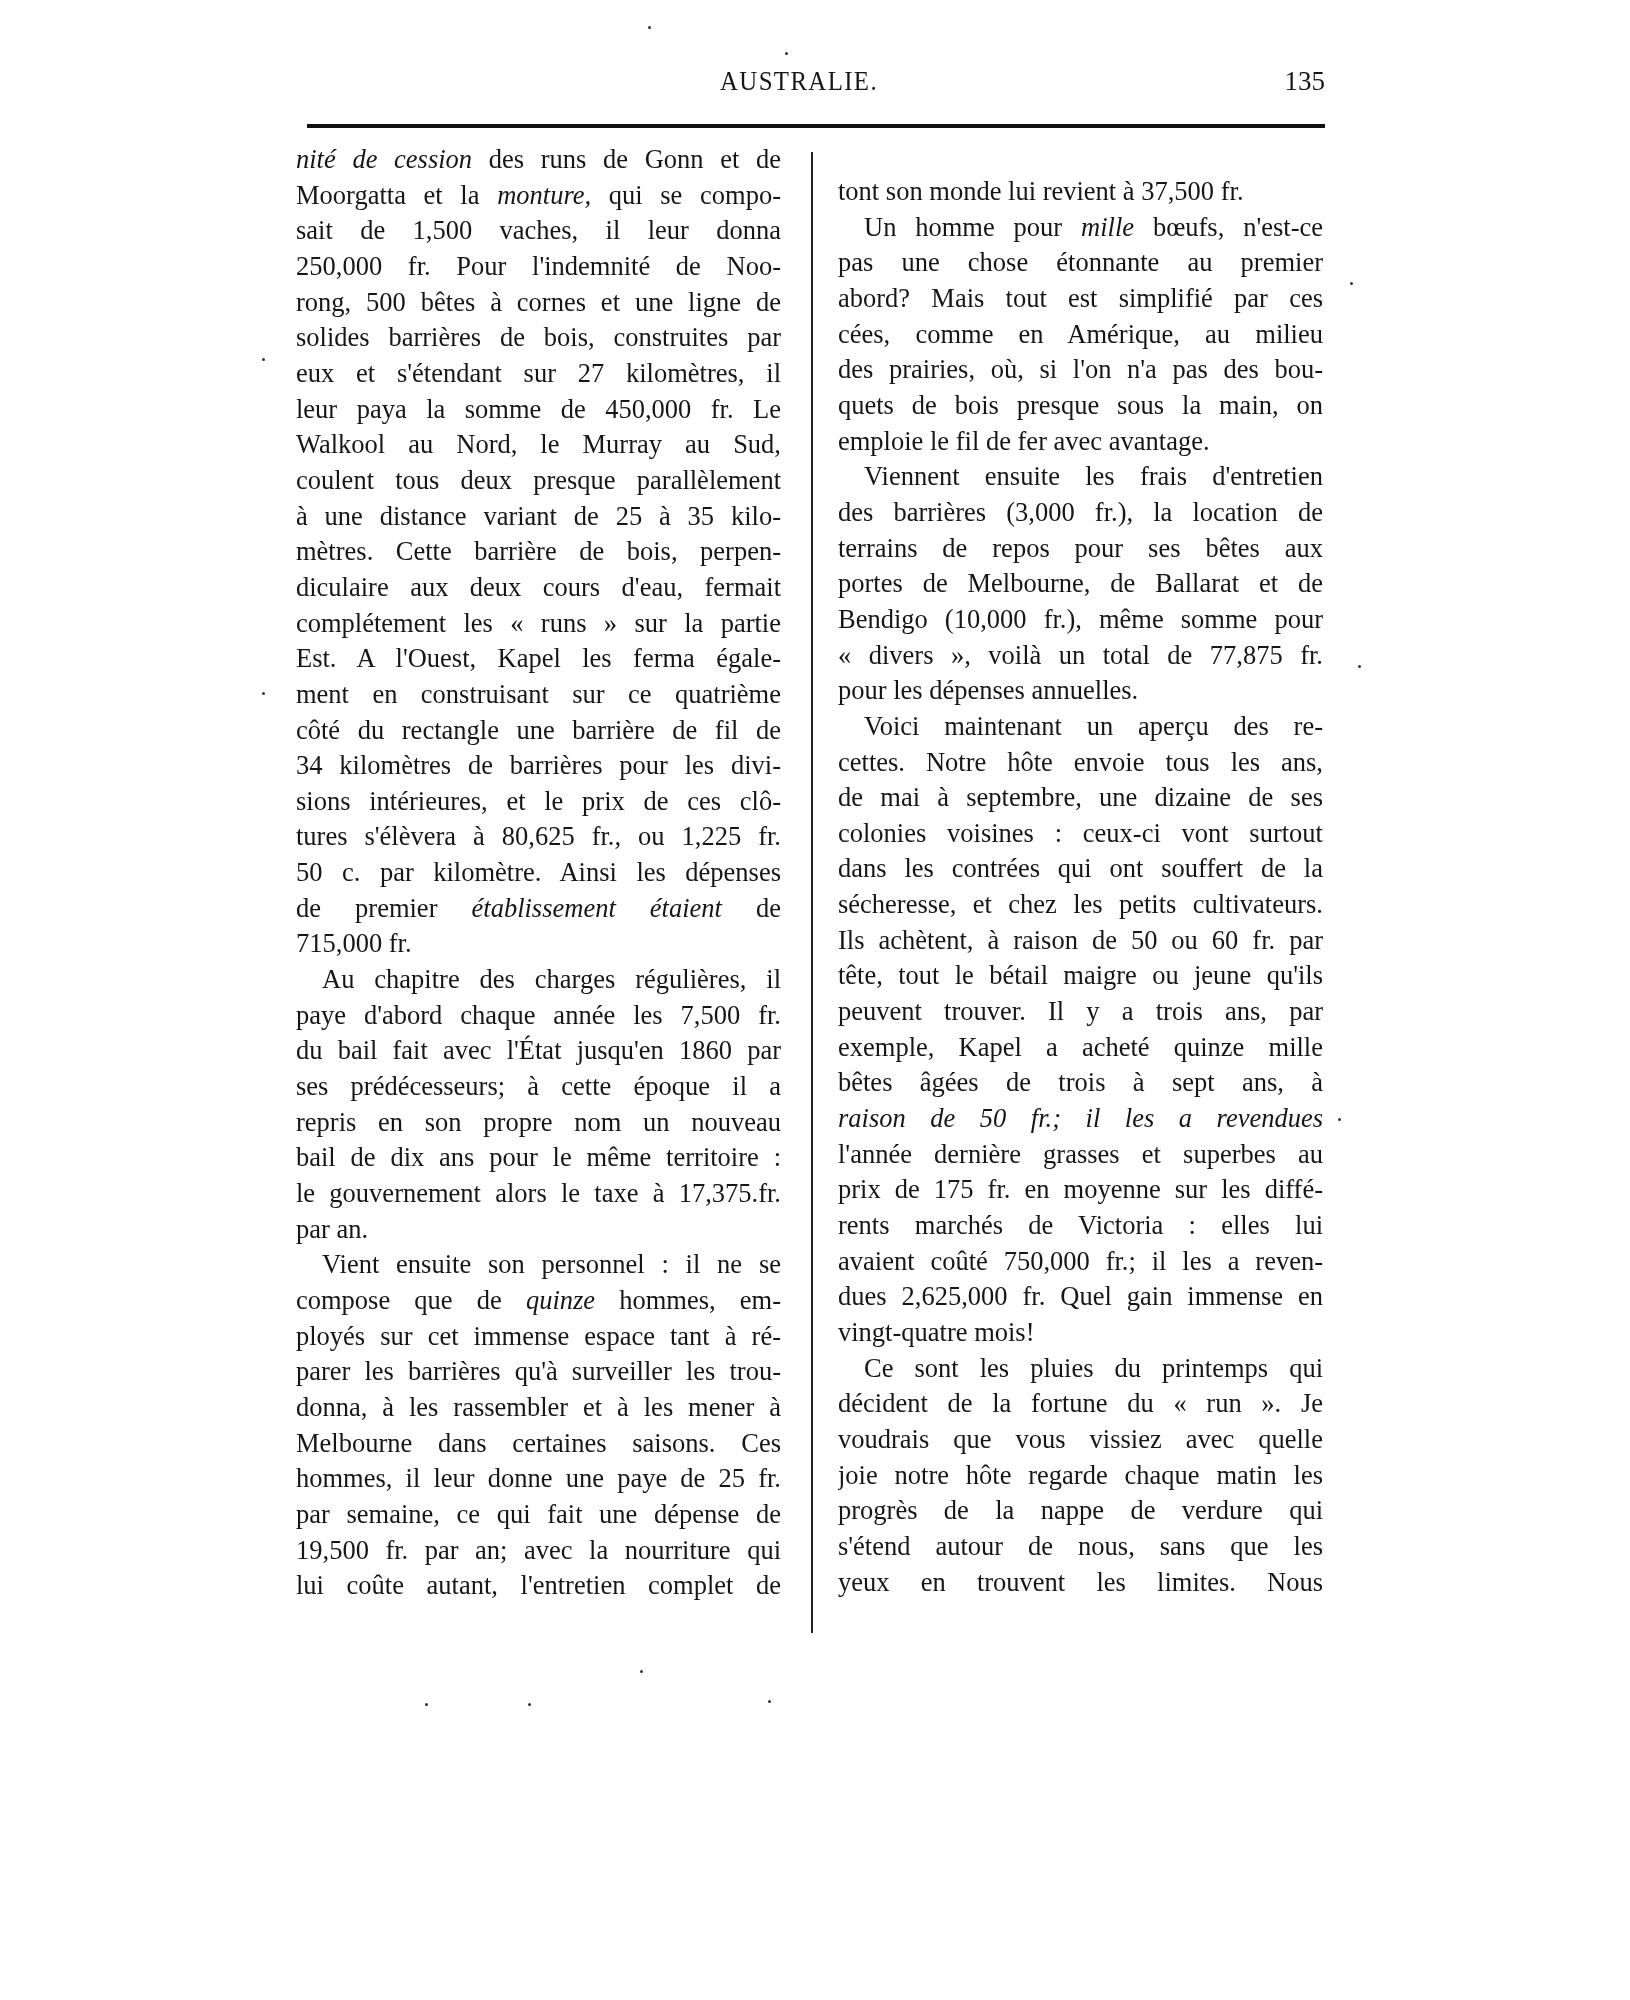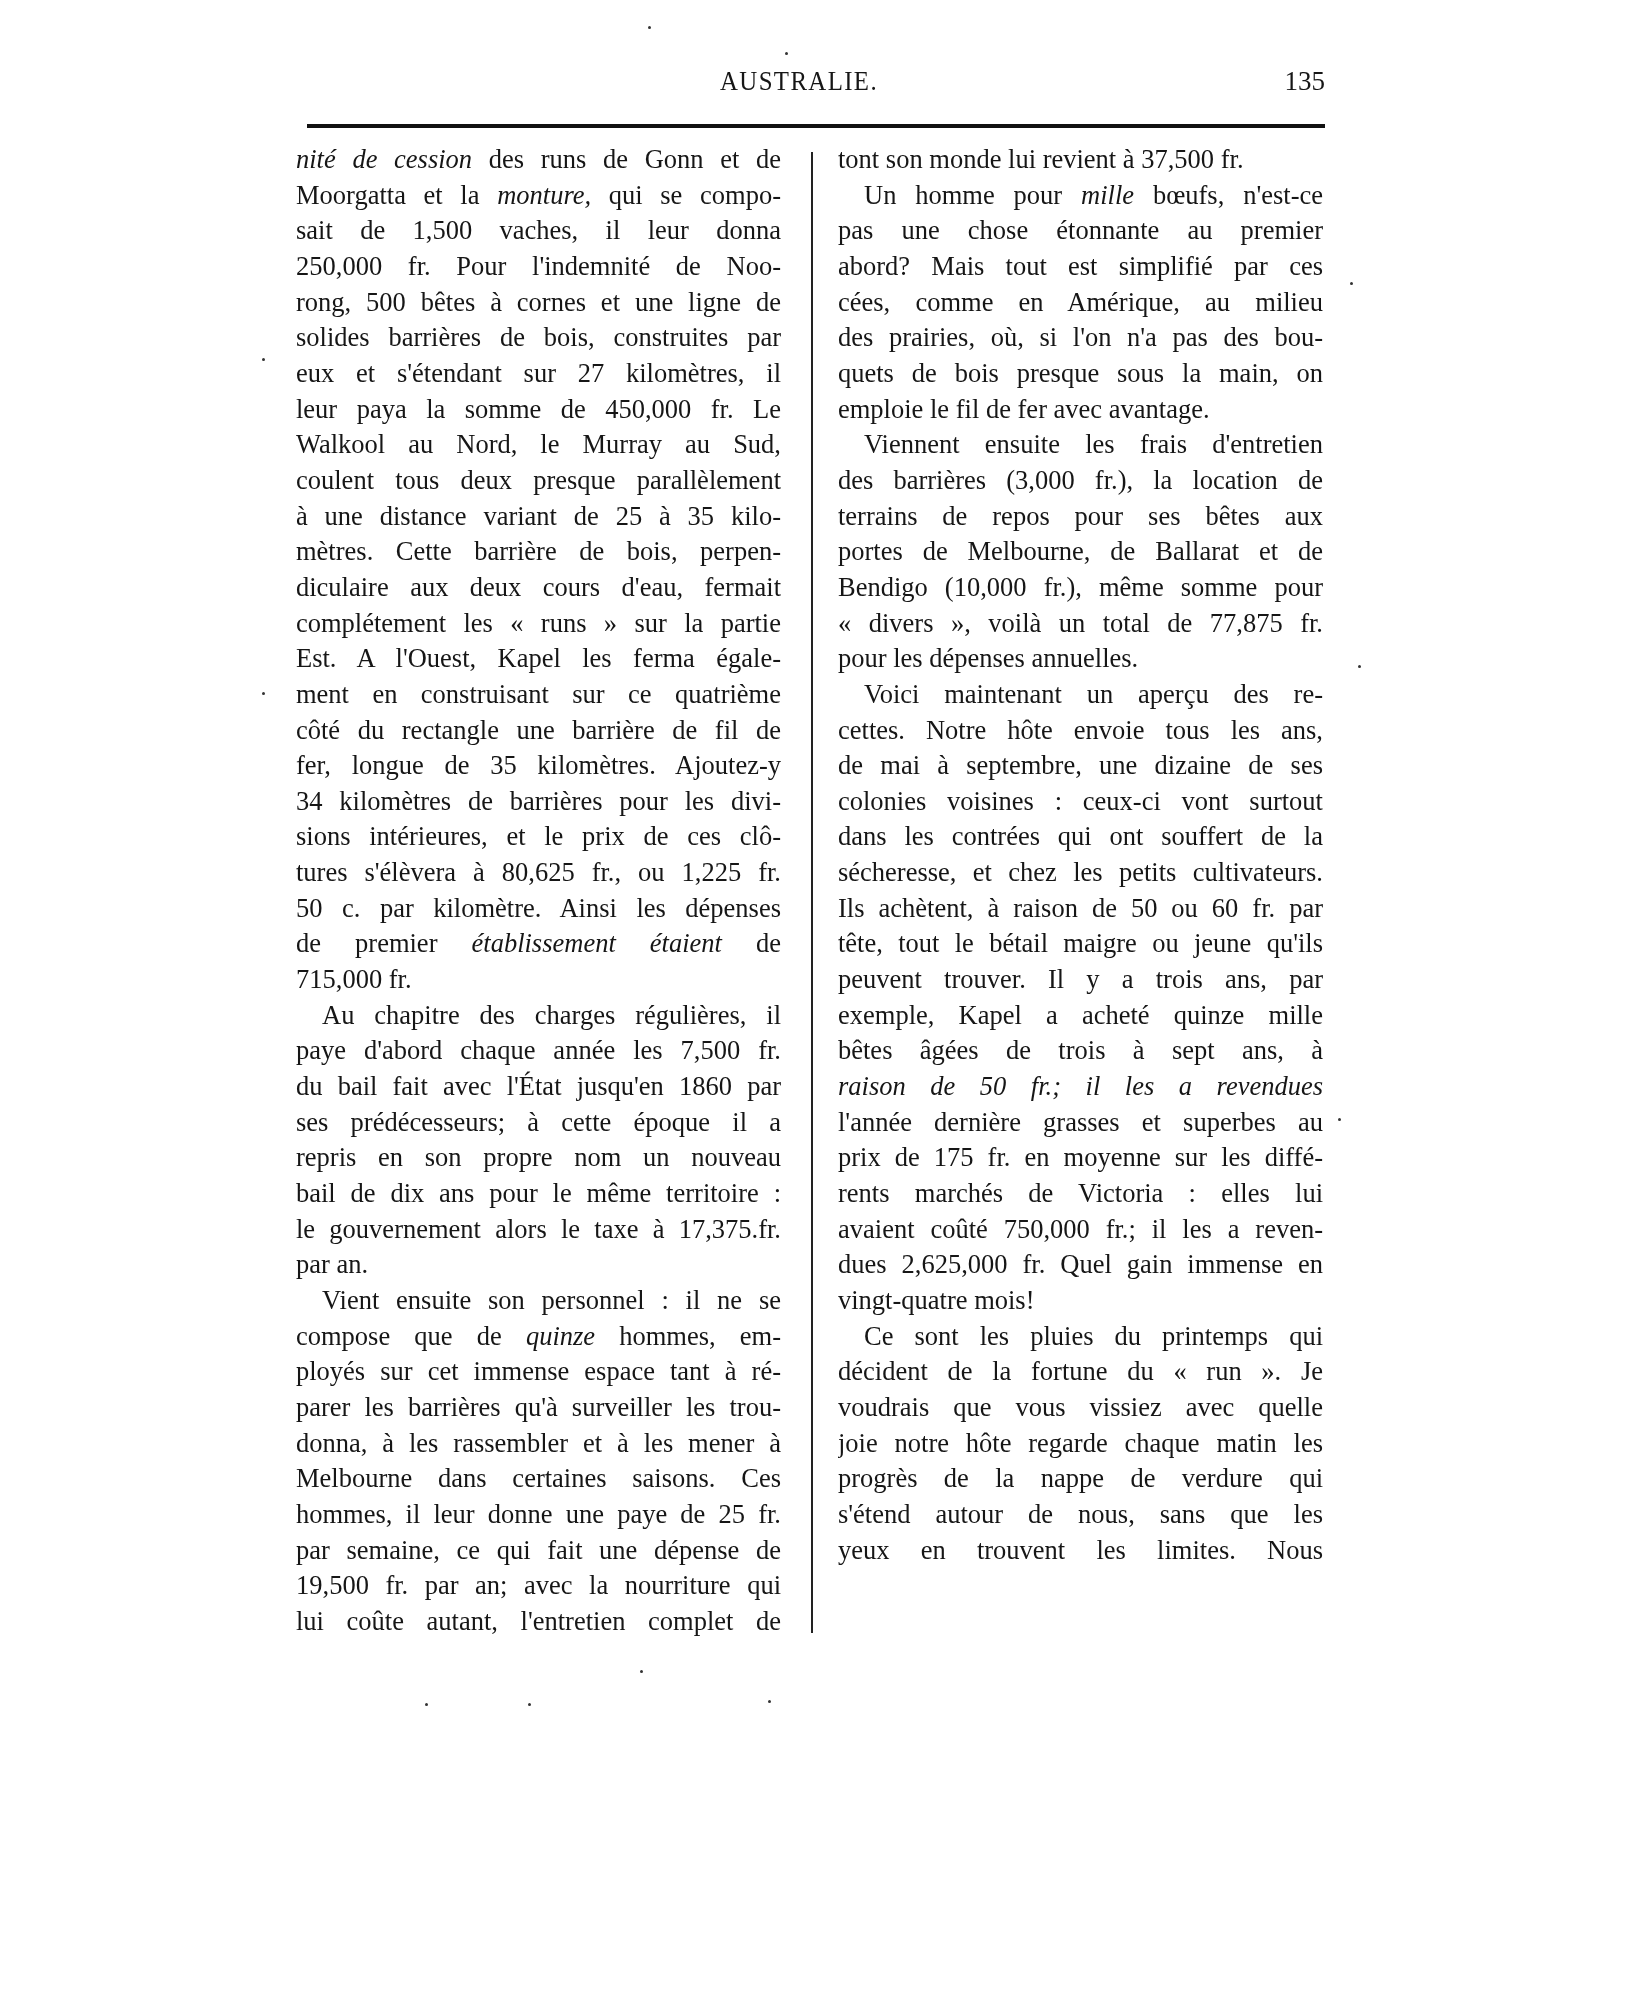--- a/index.html
+++ b/index.html
@@ -6,21 +6,21 @@
   body { width: 1630px; height: 2000px; position: relative; overflow: hidden;
          font-family: "Liberation Serif", "DejaVu Serif", serif; color: #161616; }
   .page { position: absolute; left: 0; top: 0; width: 1630px; height: 2000px; background: #fff; }
   .running-head { position: absolute; left: 307px; top: 66px; width: 1018px; height: 40px; }
   .running-title { position: absolute; left: 413px; top: 0; font-size: 27px; letter-spacing: 1.5px;
                    transform: scaleX(0.92); transform-origin: left top; }
   .page-number { position: absolute; right: 0; top: 0; font-size: 27px; }
   .head-rule { position: absolute; left: 307px; top: 124px; width: 1018px; height: 4px; background: #111; }
   .column { position: absolute; top: 142px; width: 485px; }
   .col-left { left: 296px; }
-  .col-right { left: 838px; }
+  .col-right { left: 838px; margin-top: 32px; }
   .column-divider { position: absolute; left: 811px; top: 152px; width: 2px; height: 1481px; background: #222; }
   .line { display: block; height: 35.66px; line-height: 35.66px; font-size: 26.5px; white-space: nowrap;
           text-align: justify; text-align-last: justify; overflow: visible; }
   .line.last { text-align-last: left; }
   .line.indent { text-indent: 26px; }
   .seg.it { font-style: italic; }
   .speck { position: absolute; width: 3px; height: 3px; border-radius: 50%; background: #333; }
 </style>
 </head>
 <body>
@@ -43,21 +43,20 @@
       <div class="line" style="white-space: normal; overflow: hidden;"><span class="seg">leur paya la somme de 450,000 fr. Le</span></div>
       <div class="line" style="white-space: normal; overflow: hidden;"><span class="seg">Walkool au Nord, le Murray au Sud,</span></div>
       <div class="line" style="white-space: normal; overflow: hidden;"><span class="seg">coulent tous deux presque parallèlement</span></div>
       <div class="line" style="white-space: normal; overflow: hidden;"><span class="seg">à une distance variant de 25 à 35 kilo-</span></div>
       <div class="line" style="white-space: normal; overflow: hidden;"><span class="seg">mètres. Cette barrière de bois, perpen-</span></div>
       <div class="line" style="white-space: normal; overflow: hidden;"><span class="seg">diculaire aux deux cours d'eau, fermait</span></div>
       <div class="line" style="white-space: normal; overflow: hidden;"><span class="seg">complétement les « runs » sur la partie</span></div>
       <div class="line" style="white-space: normal; overflow: hidden;"><span class="seg">Est. A l'Ouest, Kapel les ferma égale-</span></div>
       <div class="line" style="white-space: normal; overflow: hidden;"><span class="seg">ment en construisant sur ce quatrième</span></div>
       <div class="line" style="white-space: normal; overflow: hidden;"><span class="seg">côté du rectangle une barrière de fil de</span></div>
-      <div class="line" style="white-space: normal; overflow: hidden;"><span class="seg">fer, longue de 35 kilomètres. Ajoutez-y</span></div>
       <div class="line" style="white-space: normal; overflow: hidden;"><span class="seg">34 kilomètres de barrières pour les divi-</span></div>
       <div class="line" style="white-space: normal; overflow: hidden;"><span class="seg">sions intérieures, et le prix de ces clô-</span></div>
       <div class="line" style="white-space: normal; overflow: hidden;"><span class="seg">tures s'élèvera à 80,625 fr., ou 1,225 fr.</span></div>
       <div class="line" style="white-space: normal; overflow: hidden;"><span class="seg">50 c. par kilomètre. Ainsi les dépenses</span></div>
       <div class="line" style="white-space: normal; overflow: hidden;"><span class="seg">de premier </span><span class="seg it">établissement</span><span class="seg"> </span><span class="seg it">étaient</span><span class="seg"> de</span></div>
       <div class="line last" style="white-space: normal; overflow: hidden;"><span class="seg">715,000 fr.</span></div>
       <div class="line indent" style="white-space: normal; overflow: hidden;"><span class="seg">Au chapitre des charges régulières, il</span></div>
       <div class="line" style="white-space: normal; overflow: hidden;"><span class="seg">paye d'abord chaque année les 7,500 fr.</span></div>
       <div class="line" style="white-space: normal; overflow: hidden;"><span class="seg">du bail fait avec l'État jusqu'en 1860 par</span></div>
       <div class="line" style="white-space: normal; overflow: hidden;"><span class="seg">ses prédécesseurs; à cette époque il a</span></div>

